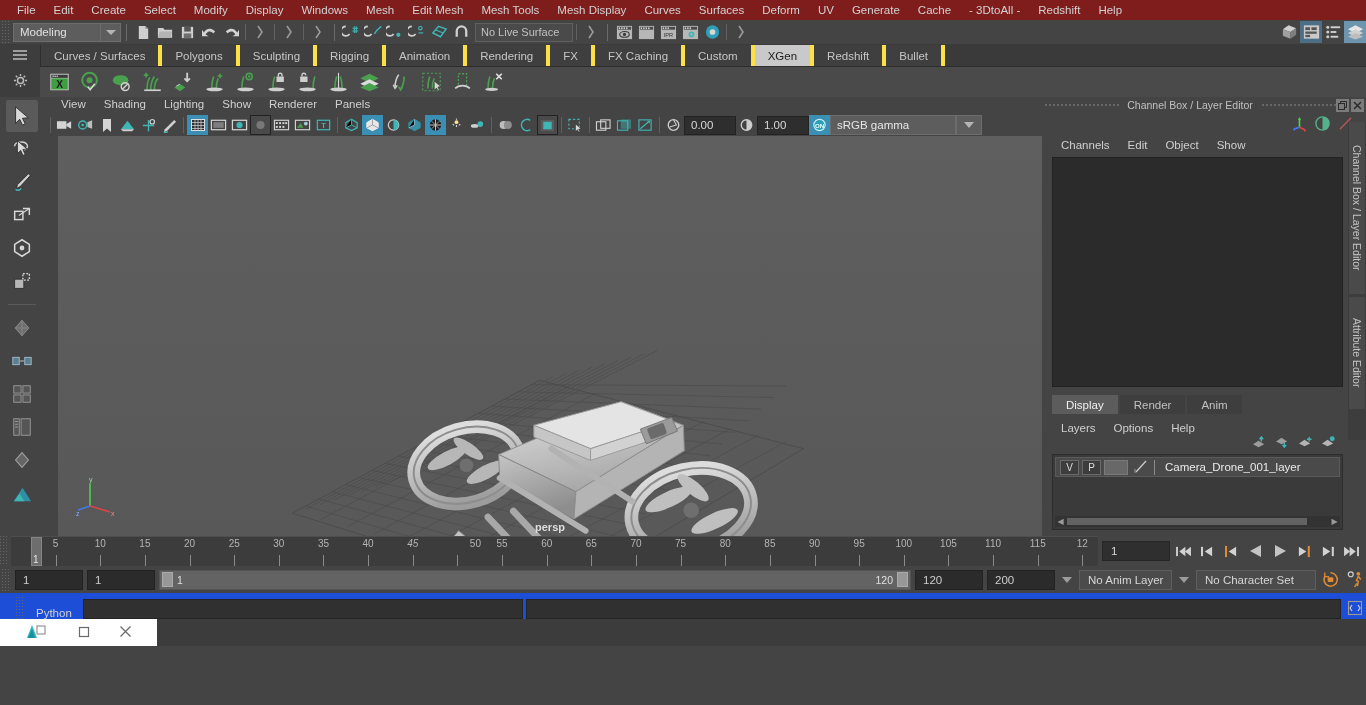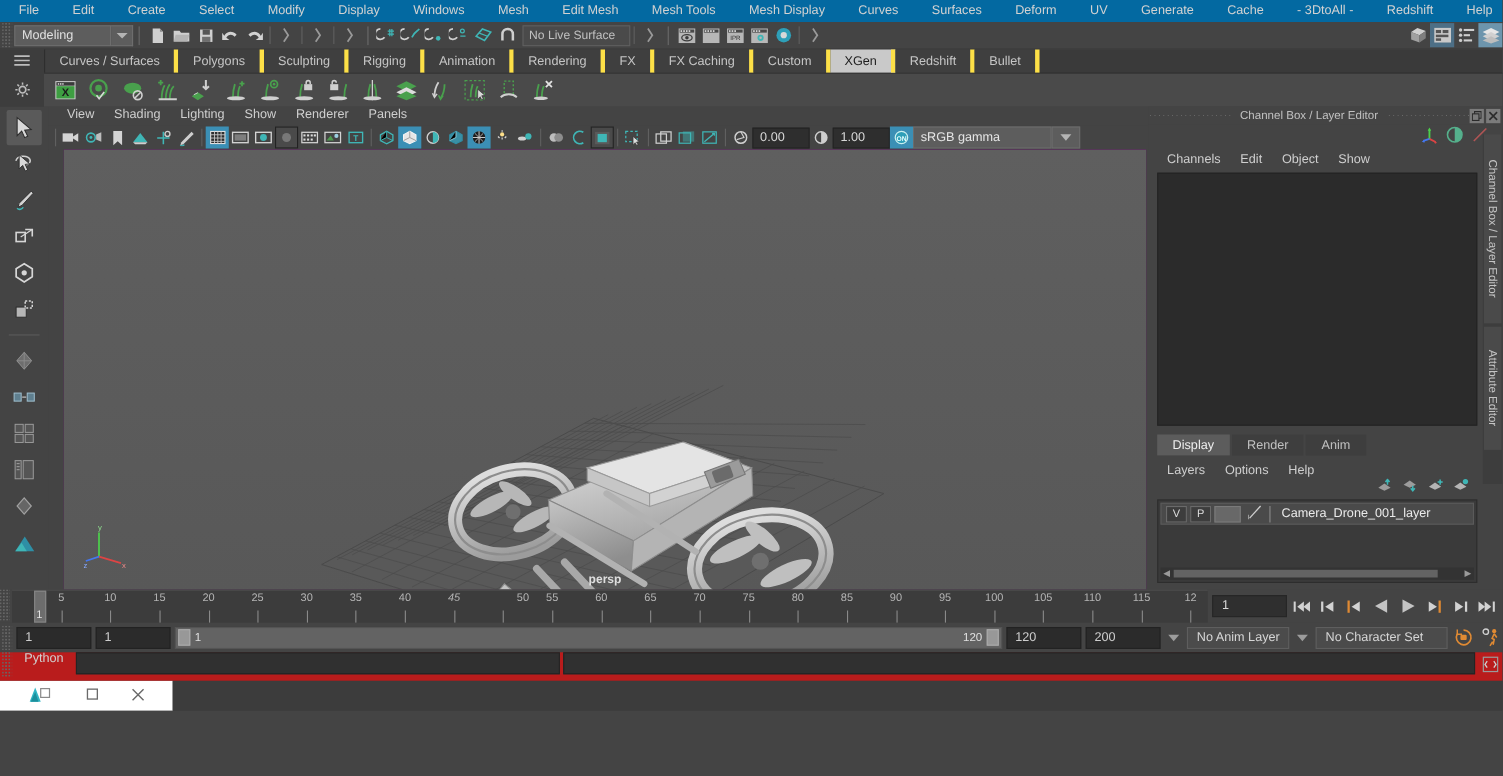--- a/index.html
+++ b/index.html
@@ -9,23 +9,23 @@
     font-family: "Liberation Sans", sans-serif;
     font-size: 11px;
     color: #c8c8c8;
     overflow: hidden;
     -webkit-font-smoothing: antialiased;
   }
   .app { position: relative; width: 1366px; height: 705px; background: #444; }
 
   
   .menubar {
-    height: 20px; background: #0369a1;
+    height: 20px; background: #7f1d1d;
     display: flex; align-items: center;
-    padding-left: 8px; gap: 0px; justify-content: space-between;
+    padding-left: 8px; gap: 0px;
   }
   .menubar .mi {
     padding: 2px 9px; font-size: 11.5px; color: #d2d2d2;
     white-space: nowrap; cursor: default; line-height: 14px;
   }
 
   
   .statusline {
     height: 25px; background: #444444;
     display: flex; align-items: center; gap: 0px;
@@ -125,21 +125,21 @@
   }
   .vbtn {
     width: 21px; height: 20px; display: inline-flex; align-items: center;
     justify-content: center; flex: 0 0 21px;
   }
   .vbtn.on { background: #3b8fb5; }
   .vbtn.framed { border: 1px solid #222; background: #4a4a4a; }
 
   .viewport {
     flex: 1; margin: 0 2px 0 14px; position: relative;
-    background: #701a75; overflow: hidden;
+    background: #14532d; overflow: hidden;
   }
   .vpcanvas { position: absolute; inset: 0; }
   .camlabel {
     position: absolute; bottom: 3px; left: 0; right: 0; text-align: center;
     font-size: 11px; font-weight: bold; color: #dedede;
   }
   .axis-gizmo { position: absolute; left: 18px; bottom: 18px; }
 
   
   .rightpanel {
@@ -266,22 +266,22 @@
     content: ""; border-left: 5px solid transparent; border-right: 5px solid transparent;
     border-top: 6px solid #9c9c9c;
   }
   .rs-combo {
     height: 20px; background: #4b4b4b; border: 1px solid #5e5e5e;
     display: flex; align-items: center; padding-left: 8px; font-size: 11.5px; color: #d6d6d6;
   }
 
   
   .cmdline {
-    height: 26px; background: #b91c1c; display: flex; align-items: flex-start;
-    gap: 3px; padding-left: 2px;
+    height: 26px; background: #1d4ed8; display: flex; align-items: flex-end;
+    gap: 3px; padding-left: 16px;
   }
   .cmd-label { width: 52px; font-size: 11.5px; color: #d0d0d0; padding-left: 8px; }
   .cmd-input {
     width: 440px; height: 20px; background: #303030; border: 1px solid #242424;
   }
   .cmd-output {
     flex: 1; height: 20px; background: #303030; border: 1px solid #242424;
   }
   .cmd-icon { width: 22px; height: 22px; display: flex; align-items: center; justify-content: center; }
 

